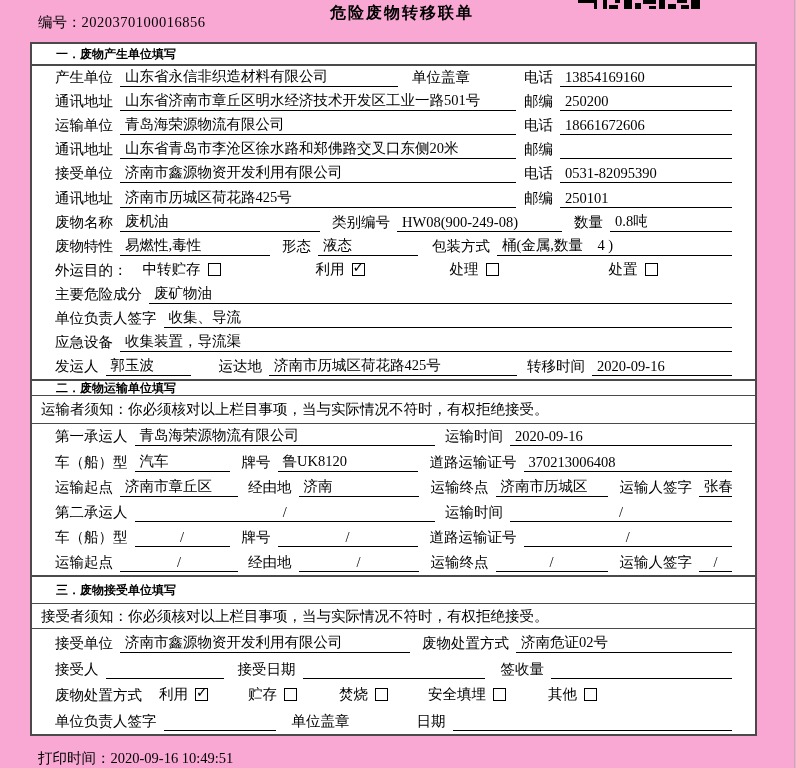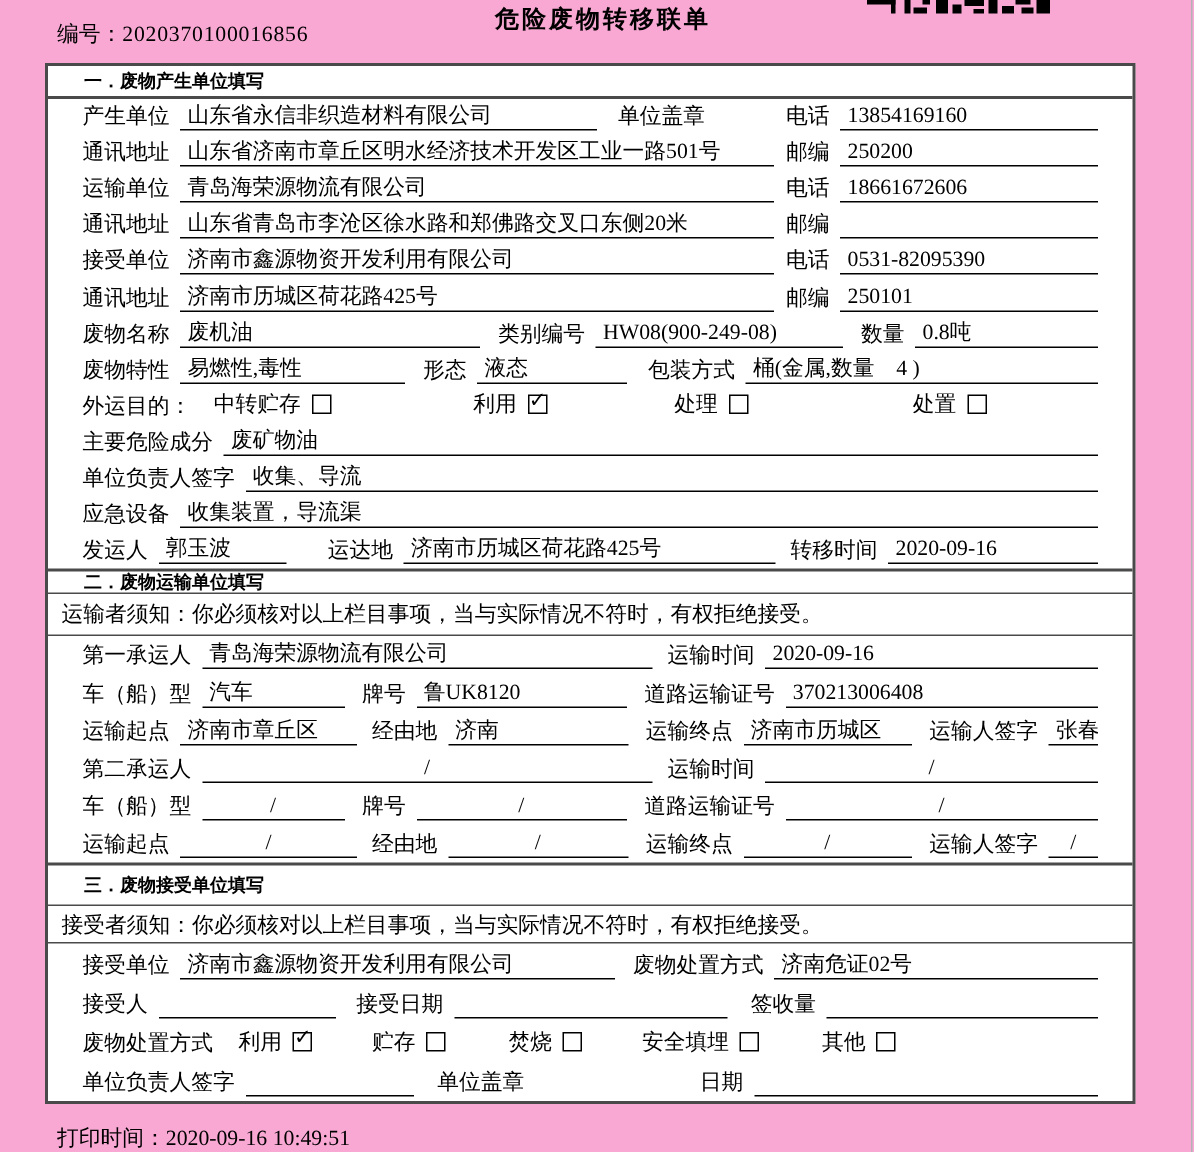--- a/index.html
+++ b/index.html
@@ -33,21 +33,21 @@
   .s2rows .r { height:25.2px; }
   .s3rows .r { height:26.2px; }
 
   .lbl { white-space:nowrap; padding-right:7px; flex:0 0 auto; }
   .val { border-bottom:1px solid #000; white-space:nowrap; padding:0 5px; min-height:18px; flex:0 0 auto; overflow:hidden; }
   .g   { flex:1 1 auto; }
   .ctr { text-align:center; }
   .mla { margin-left:auto; }
   .m8{margin-left:8px}.m10{margin-left:10px}.m12{margin-left:12px}.m14{margin-left:14px}
   .m16{margin-left:16px}.m28{margin-left:28px}.m32{margin-left:40px}.m40{margin-left:40px}
-  .m42{margin-left:42px}.m85{margin-left:85px}.m95{margin-left:95px}.m110{margin-left:110px}.m130{margin-left:110px}
+  .m42{margin-left:42px}.m85{margin-left:85px}.m95{margin-left:95px}.m110{margin-left:110px}.m130{margin-left:60px}
   .w85{width:85px}.w95{width:95px}.w100{width:100px}.w112{width:112px}.w118{width:118px}
   .w120{width:120px}.w140{width:140px}.w150{width:150px}.w165{width:165px}.w172{width:172px}
   .w182{width:182px}.w200{width:200px}.w222{width:222px}.w248{width:248px}.w278{width:278px}.w290{width:290px}
 
   .opt { display:flex; align-items:center; white-space:nowrap; position:relative; top:-1px; }
   .cb { width:13px; height:13px; border:1.5px solid #000; display:inline-block; margin-left:7px; position:relative; flex:none; background:#fff; }
   .cb.checked::after { content:"✓"; position:absolute; left:0; top:-5px; font-size:14px; font-weight:bold; font-family:"DejaVu Sans",sans-serif; }
 
   .print-line { position:absolute; left:38px; top:749px; white-space:nowrap; }
 </style>

